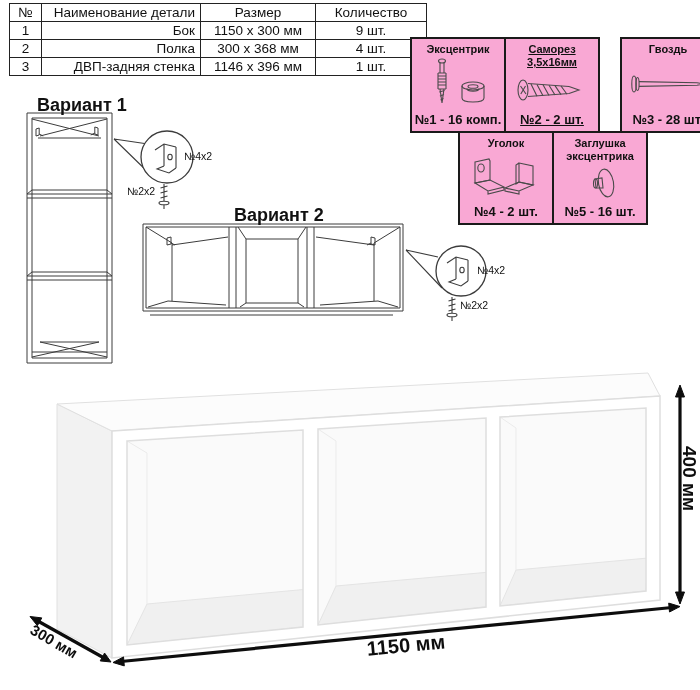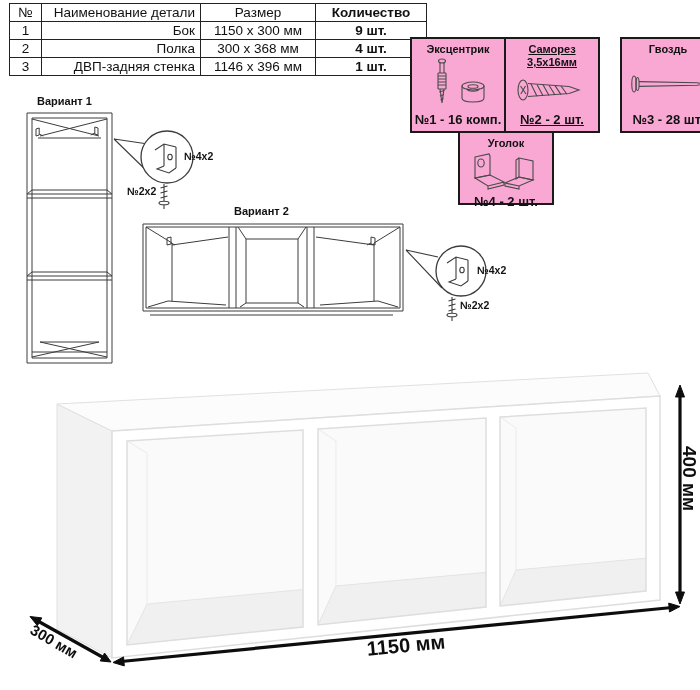--- a/index.html
+++ b/index.html
@@ -12,36 +12,36 @@
     position:absolute;left:9px;top:3px;border-collapse:collapse;
     font-size:13.5px;
   }
   table.parts td,table.parts th{
     border:1.5px solid #222;height:17px;padding:0 5px;font-weight:normal;
     text-align:center;white-space:nowrap;background:#fff;
   }
   table.parts .c-num{width:21px;}
   table.parts .c-name{width:148px;text-align:right;}
   table.parts .c-size{width:104px;}
-  table.parts .c-qty{width:100px;font-weight:bold;}
+  table.parts .c-qty{width:100px;}
   
   .hw-cell{
     position:absolute;width:96px;box-sizing:border-box;border:2px solid #1a1a1a;
     background:#f9a8d4;display:flex;flex-direction:column;align-items:center;
     justify-content:space-between;text-align:center;
   }
   .hw-top{height:96px;}
-  .hw-bot{height:74px;}
+  .hw-bot{height:94px;}
   .hw-title{font-weight:bold;font-size:11px;line-height:12.5px;padding-top:4px;}
   .hw-qty{font-weight:bold;font-size:13px;padding-bottom:4px;white-space:nowrap;}
   .hw-icon{flex:1 1 auto;display:flex;align-items:center;justify-content:center;}
   
   .lbl{position:absolute;white-space:nowrap;}
-  .variant-title{font-weight:bold;font-size:11px;}
-  .callout-lbl{font-weight:bold;font-size:10.5px;}
+  .variant-title{font-weight:bold;font-size:18px;}
+  .callout-lbl{font-weight:normal;font-size:10.5px;}
   .dim{font-weight:bold;color:#0d0d0d;}
   .dim-width{left:356px;top:634px;width:100px;text-align:center;font-size:20px;transform:rotate(-5.5deg);}
   .dim-height{left:700px;top:446px;font-size:19px;transform:rotate(90deg);transform-origin:0 0;}
   .dim-depth{left:36px;top:621px;font-size:15px;transform:rotate(30deg);transform-origin:0 0;}
   .v1-title{left:37px;top:95px;}
   .v2-title{left:234px;top:205px;}
   .v1-bracket-lbl{left:184px;top:150px;}
   .v1-screw-lbl{left:127px;top:185px;}
   .v2-bracket-lbl{left:477px;top:264px;}
   .v2-screw-lbl{left:460px;top:299px;}
@@ -130,20 +130,31 @@
         <path d="M12,7 L26,4 L27,6 L27,25 L12,28 Z"></path>
         <ellipse cx="18" cy="13" rx="3.2" ry="4"></ellipse>
         <path d="M12,28 L27,25 L41,32 L25,36 Z M25,36 L25,39 L41,35 L41,32"></path>
         <path d="M56,8 L70,11 L70,30 L56,27 Z M56,8 L53,10 L53,29 L56,27"></path>
         <path d="M42,33 L56,27 L70,30 L56,36 Z M42,33 L42,36 L56,39 L56,36"></path>
       </svg>
     </div>
     <div class="hw-qty">№4 - 2 шт.</div>
   </div>
 
+  <div class="hw-cell hw-bot" style="left:552px;top:131px;">
+    <div class="hw-title">Заглушка эксцентрика</div>
+    <div class="hw-icon">
+      <svg width="86" height="40" viewBox="0 0 86 40" fill="none" stroke="#4a4a4a" stroke-width="1.1">
+        <ellipse cx="49" cy="20" rx="7.5" ry="14" transform="rotate(-10 49 20)"></ellipse>
+        <path d="M38,16 L45,15 L46,25 L39,25 Z"></path>
+        <ellipse cx="38.5" cy="20.5" rx="2" ry="4.5"></ellipse>
+      </svg>
+    </div>
+    <div class="hw-qty">№5 - 16 шт.</div>
+  </div>
 
   <svg class="art" width="700" height="690" viewBox="0 0 700 690">
 
     <g fill="none" stroke="#3c3c3c" stroke-width="1">
       <path d="M27,113 H112 V363 H27 Z"></path>
       <path d="M32,118 V358 M107,118 V358 M32,118 H107 M32,358 H107"></path>
       <path d="M32,119 L99,136 M107,119 L40,136 M38,138 H101"></path>
       <path d="M36,129 l3.2,-1 v7 l-3.2,1 z M39.2,134 l4,2"></path>
       <path d="M98,128 l-3.2,-1 v7 l3.2,1 z M94.8,133 l-4,2"></path>
       <path d="M32,190 H107 M27,194 H112 M27,198 H112 M32,190 L27,194 M107,190 L112,194"></path>

